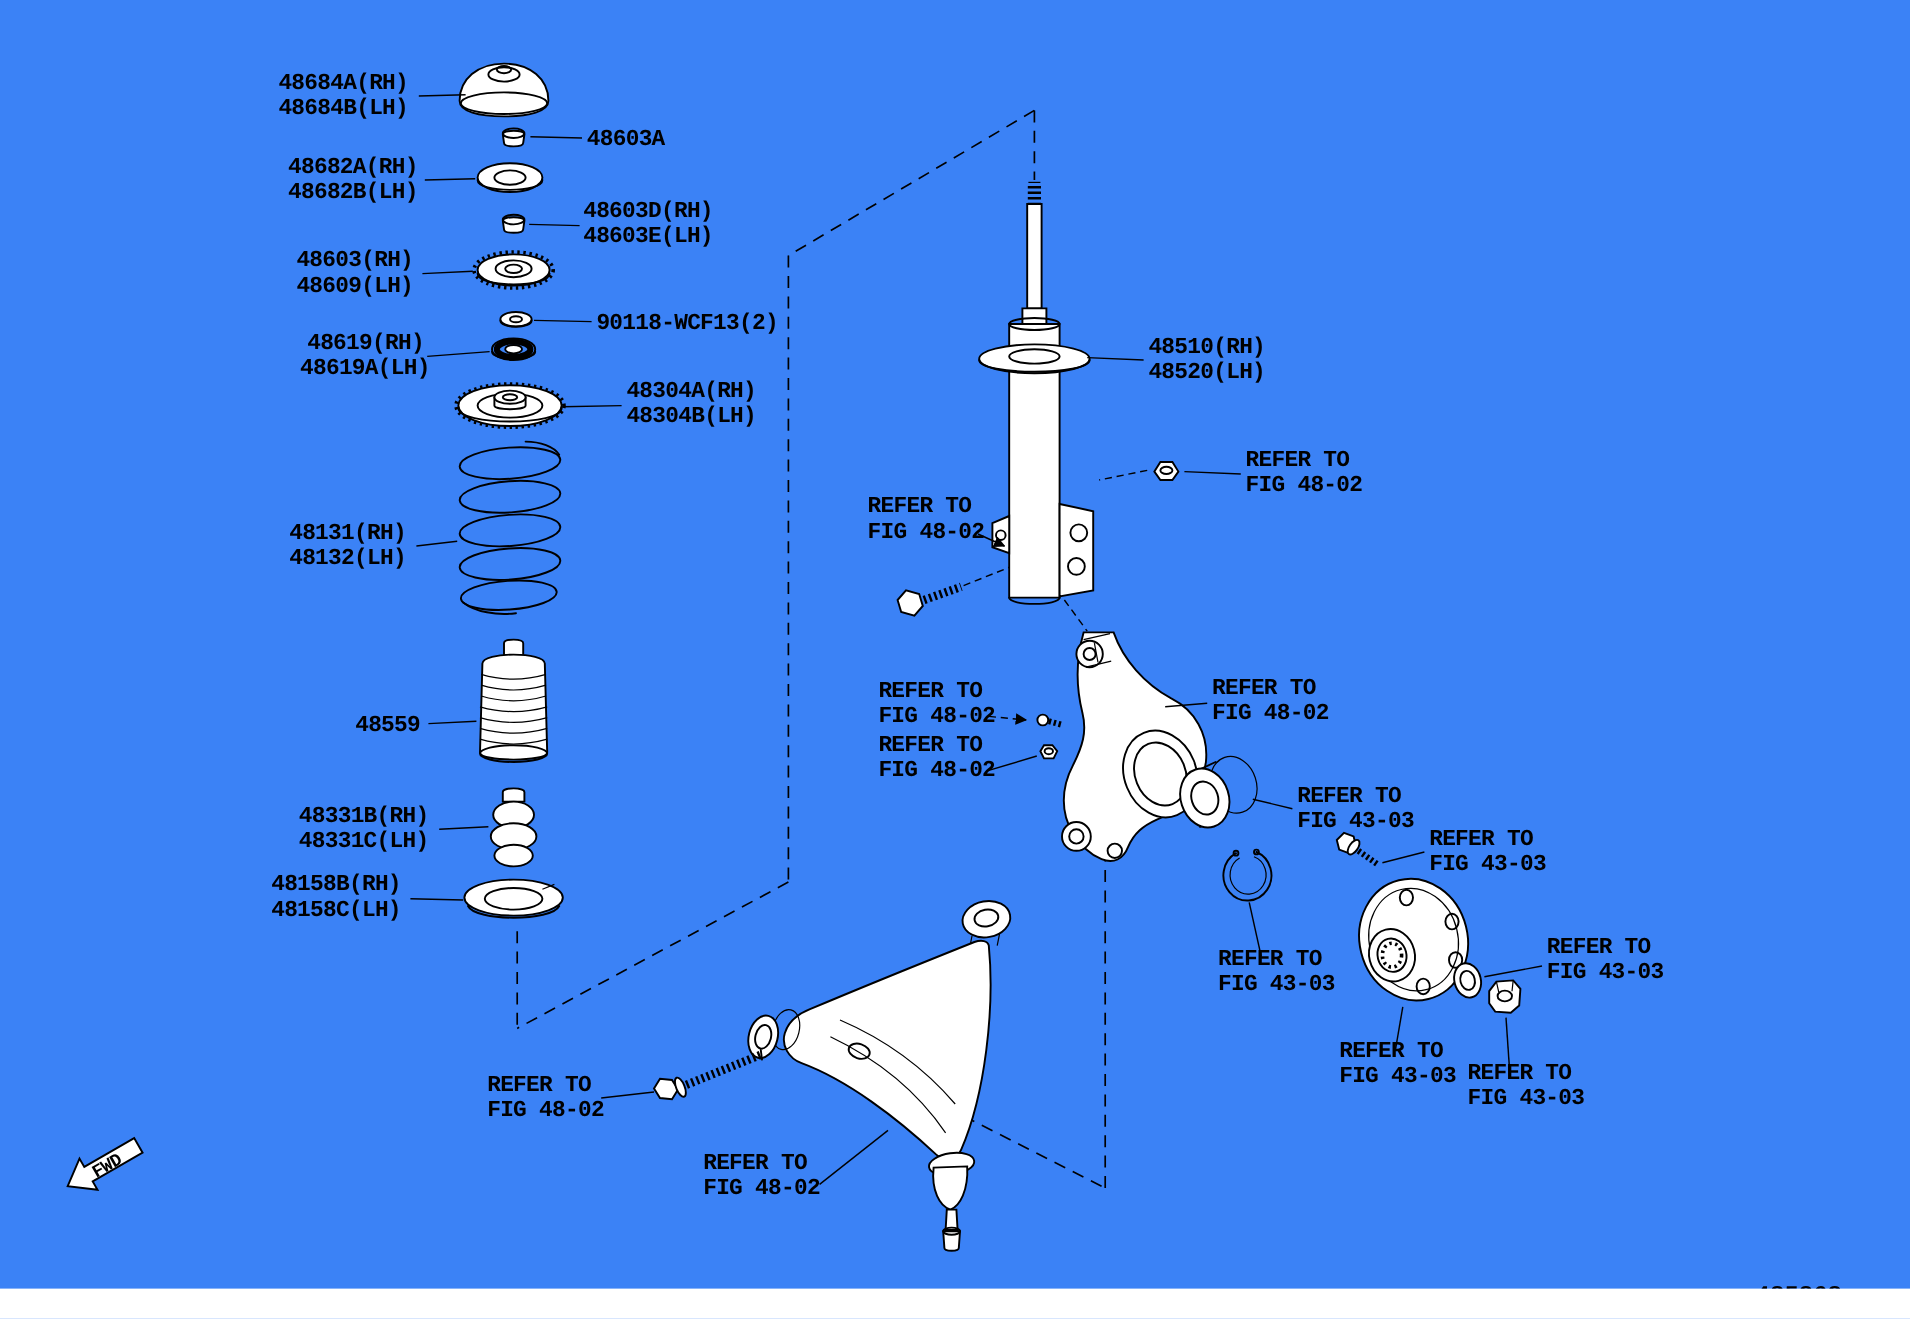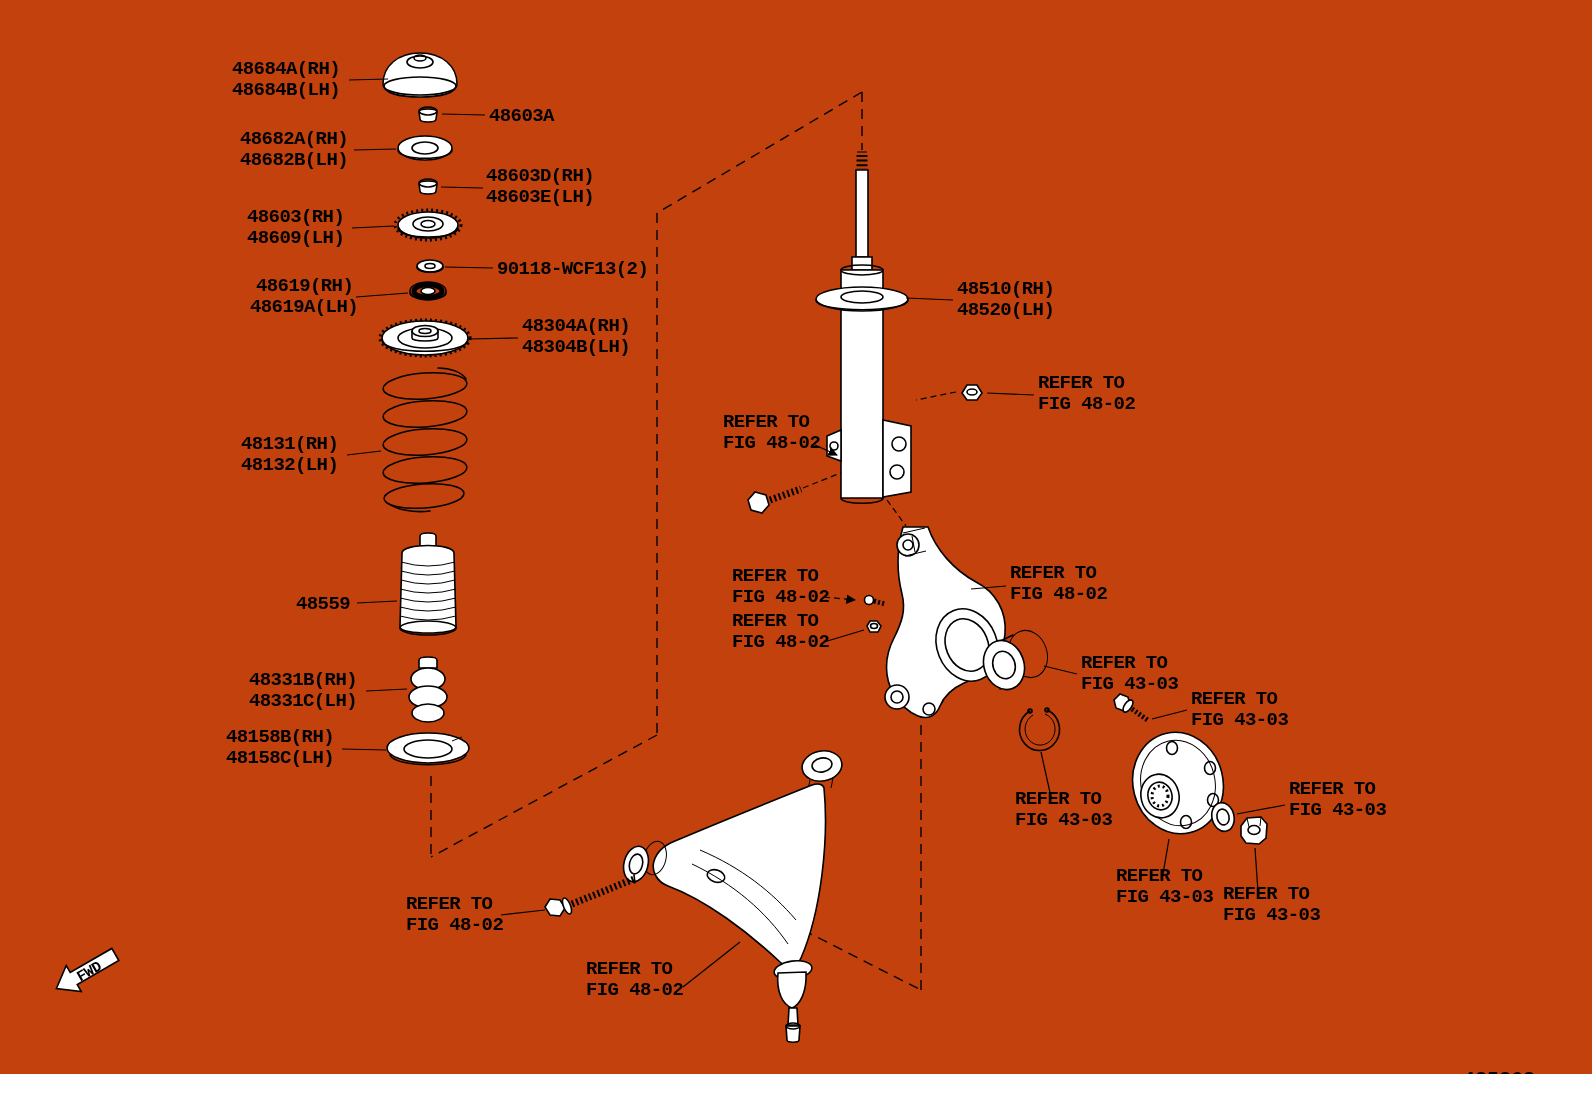--- a/index.html
+++ b/index.html
@@ -1,16 +1,16 @@
 <!DOCTYPE html>
 <html><head>
 <meta charset="utf-8">
 <style>
   html,body{margin:0;padding:0;background:#fff;}
-  .stage{width:1592px;height:1074px;position:relative;background:#c2410c;overflow:hidden;}
+  .stage{width:1592px;height:1074px;position:relative;background:#3b82f6;overflow:hidden;}
   svg{display:block;}
   text{font-family:"Liberation Mono","DejaVu Sans Mono",monospace;font-weight:700;fill:#000;}
   .lbl{font-size:19px;letter-spacing:-0.6px;}
   .fignum{font-size:20px;}
   .fwdtxt{font-size:15px;letter-spacing:-0.5px;}
   .s{stroke:#000;stroke-width:1.6;fill:none;stroke-linecap:round;}
   .sw{stroke:#000;stroke-width:1.6;fill:#fff;}
   .thin{stroke:#000;stroke-width:1;fill:none;}
   .lead{stroke:#000;stroke-width:1.2;fill:none;}
   .dash{stroke:#000;stroke-width:1.4;fill:none;stroke-dasharray:10 7;}

